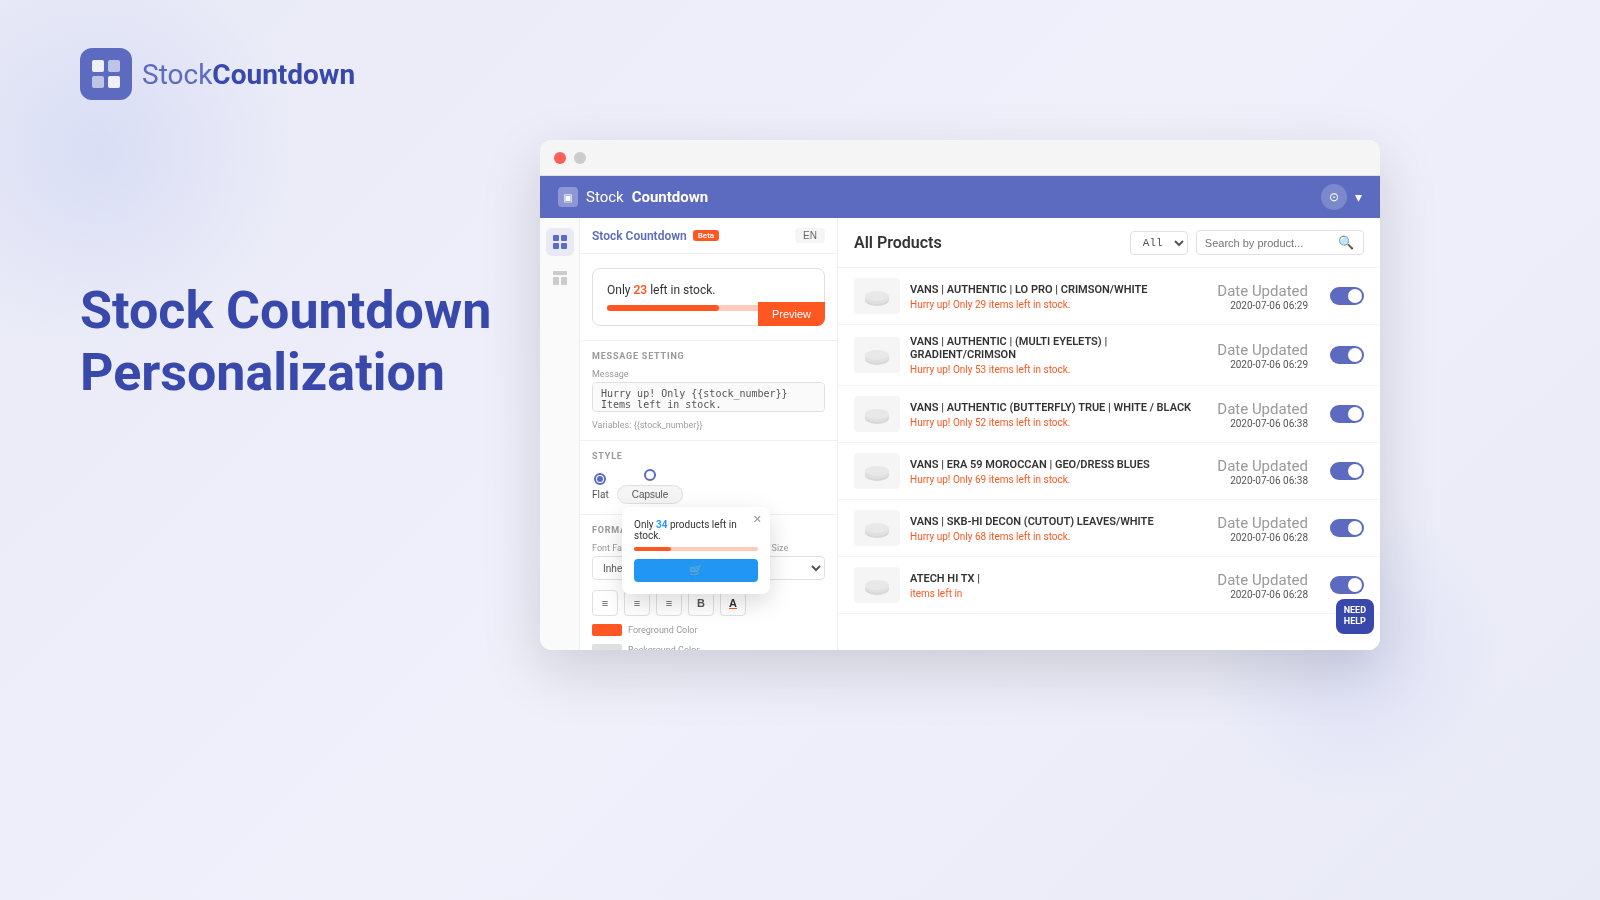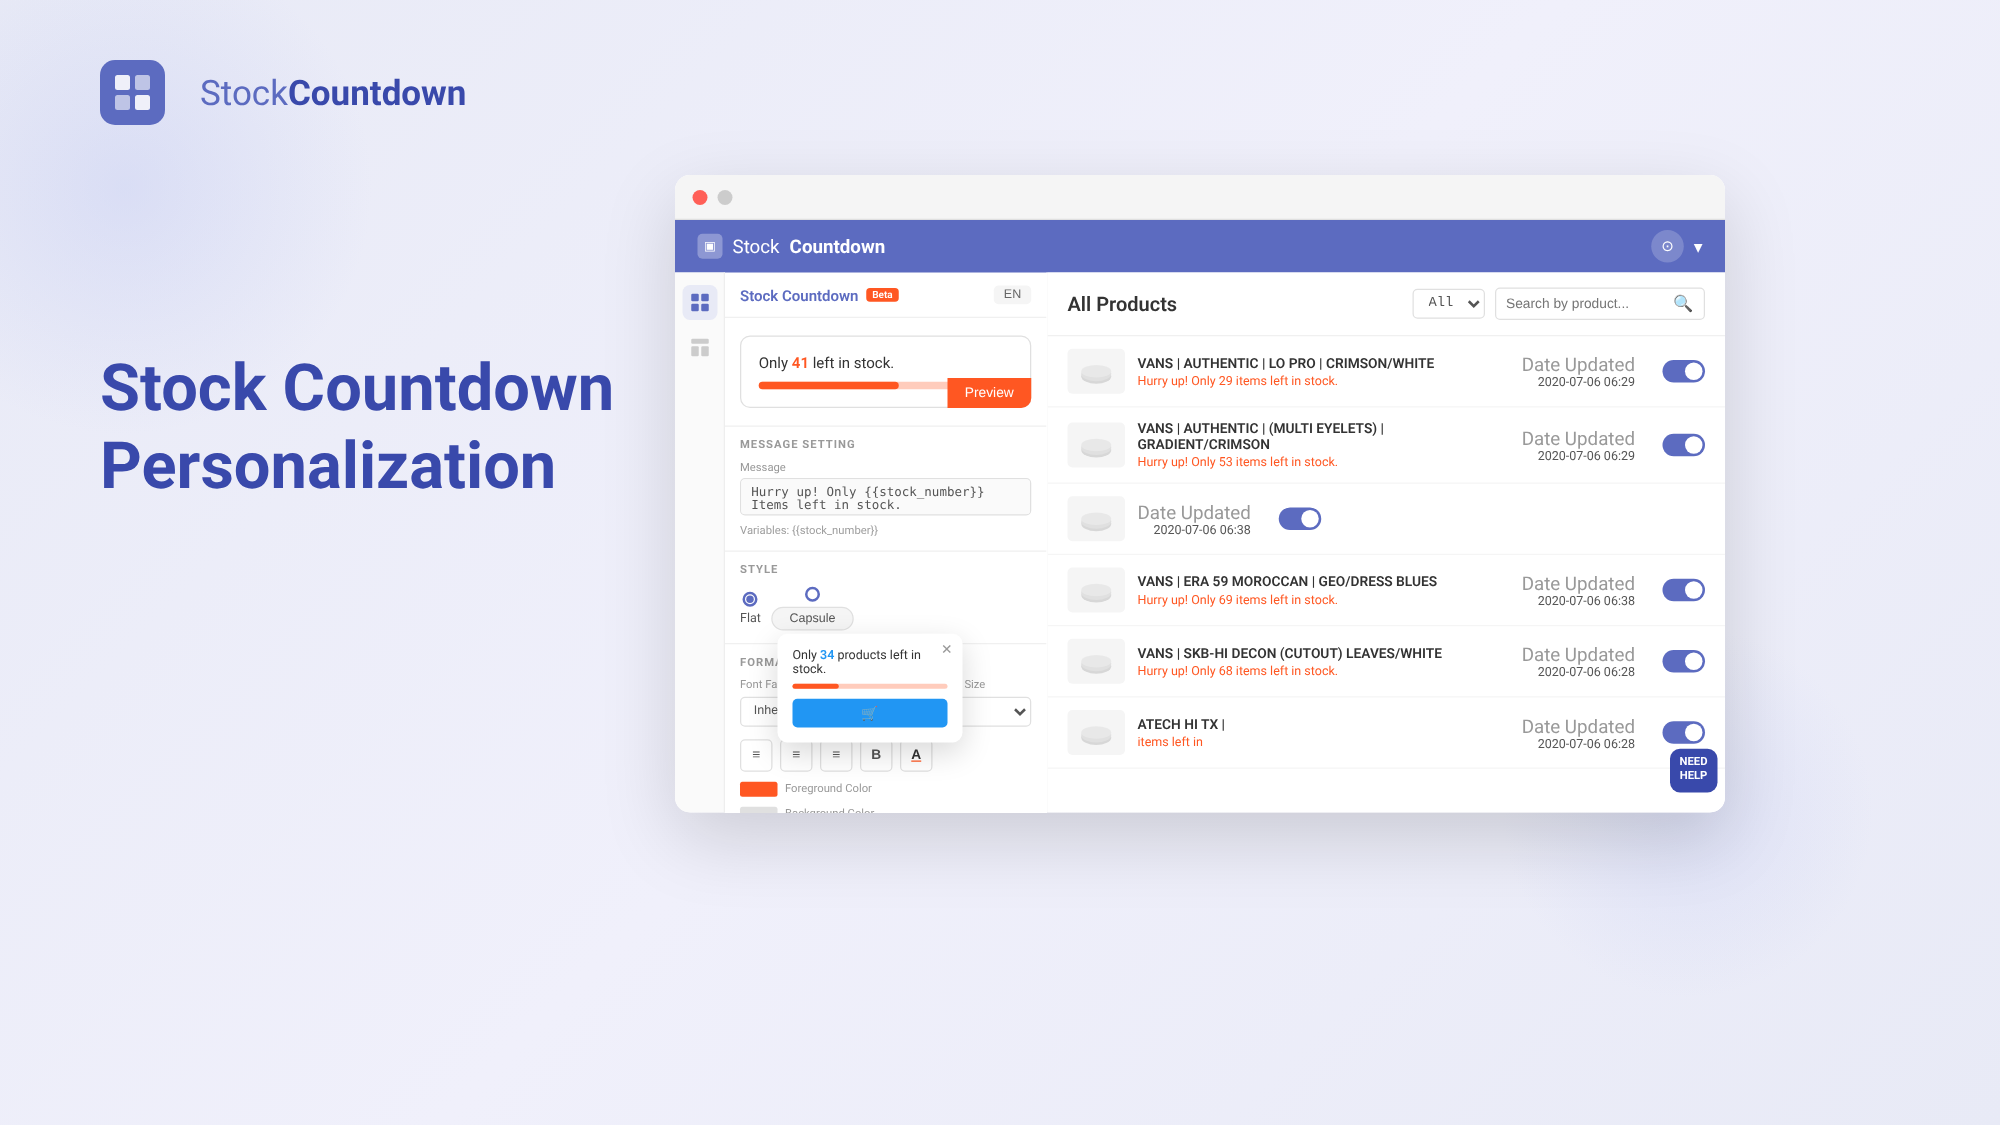--- a/index.html
+++ b/index.html
@@ -32,21 +32,21 @@
       border-radius: 50%;
     }
 
     
     .logo-area {
       position: absolute;
       top: 48px;
       left: 80px;
       display: flex;
       align-items: center;
-      gap: 28px;
+      gap: 10px;
     }
     .logo-icon {
       width: 52px;
       height: 52px;
       background: #5c6bc0;
       border-radius: 12px;
       display: flex;
       align-items: center;
       justify-content: center;
     }
@@ -678,21 +678,21 @@
         <div class="panel-title">
           <span>Stock Countdown</span>
           <span class="beta-badge">Beta</span>
         </div>
         <button class="panel-header-btn">EN</button>
       </div>
 
       <div class="preview-section">
         <div class="preview-box">
           <div class="preview-text">
-            Only <span>41</span> left in stock.
+            Only <span>23</span> left in stock.
           </div>
           <div class="preview-bar-bg">
             <div class="preview-bar-fill"></div>
           </div>
           <button class="preview-btn">Preview</button>
         </div>
       </div>
 
       <div class="settings-section">
         <div class="section-label">MESSAGE SETTING</div>
@@ -805,20 +805,24 @@
     <div class="toggle-switch"></div>
   </div>
           <div class="product-row">
     <div class="product-img">
       <svg viewBox="0 0 30 24" fill="none">
         <ellipse cx="15" cy="16" rx="12" ry="6" fill="#bbb"></ellipse>
         <ellipse cx="15" cy="14" rx="12" ry="6" fill="#ccc"></ellipse>
         <ellipse cx="15" cy="12" rx="12" ry="5" fill="#ddd"></ellipse>
       </svg>
     </div>
+    <div class="product-info">
+      <div class="product-name">VANS | AUTHENTIC (BUTTERFLY) TRUE | WHITE / BLACK</div>
+      <div class="product-status">Hurry up! Only 52 items left in stock.</div>
+    </div>
     <div class="product-meta">
       <div class="meta-label">Date Updated</div>
       <div class="meta-date">2020-07-06 06:38</div>
     </div>
     <div class="toggle-switch"></div>
   </div>
           <div class="product-row">
     <div class="product-img">
       <svg viewBox="0 0 30 24" fill="none">
         <ellipse cx="15" cy="16" rx="12" ry="6" fill="#bbb"></ellipse>

